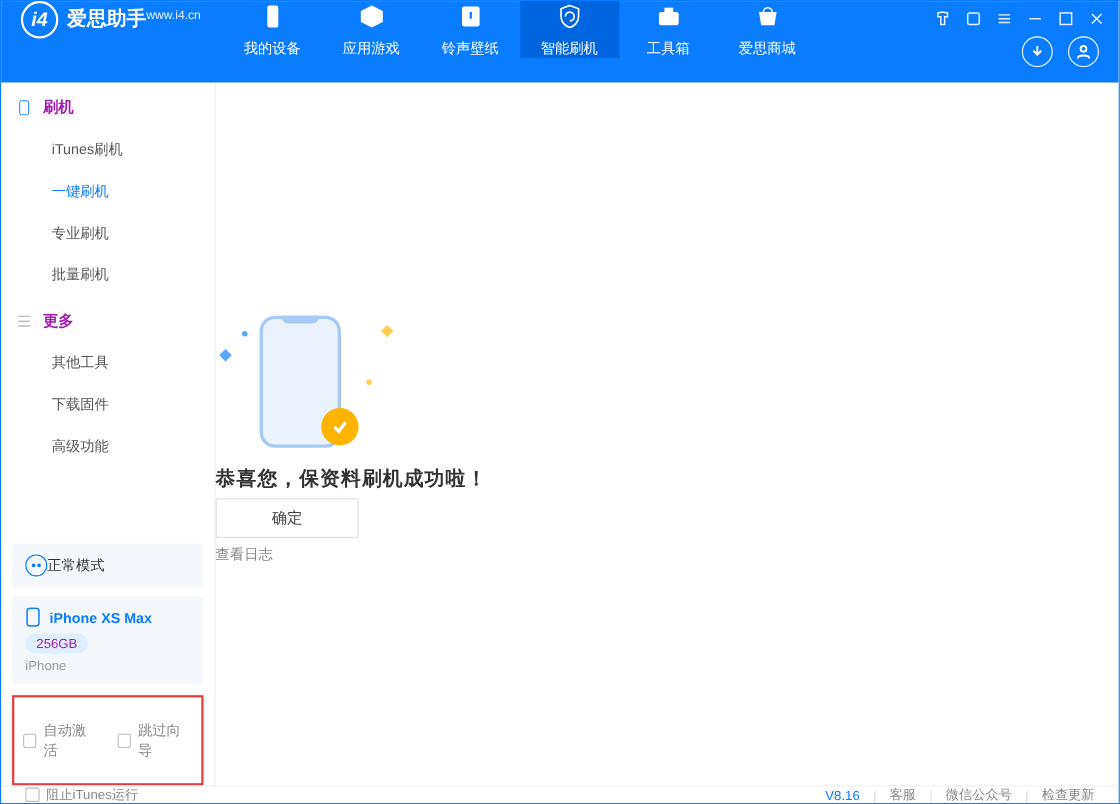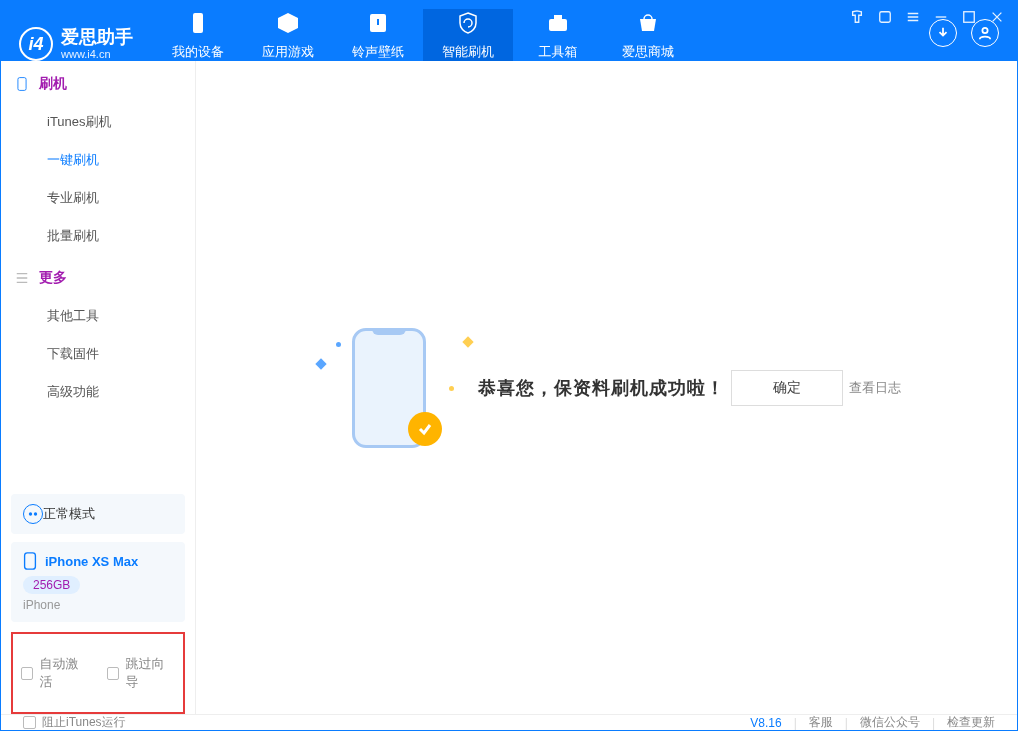--- a/index.html
+++ b/index.html
@@ -1,21 +1,21 @@
 <!DOCTYPE html>
 <html><head>
 <meta charset="utf-8">
 <style>
 * { margin: 0; padding: 0; box-sizing: border-box; font-family: "Microsoft YaHei", sans-serif; }
 body { background: #fff; width: 1018px; height: 731px; border: 1px solid #0a7cff; display: flex; flex-direction: column; overflow: hidden; }
 
-.header { background: #0a7cff; height: 60px; display: flex; align-items: flex-end; color: #fff; position: relative; }
+.header { background: #0a7cff; height: 74px; display: flex; align-items: flex-start; color: #fff; position: relative; }
 .logo-area { display: flex; align-items: center; padding: 0 20px 0 18px; }
 .logo-circle { width: 34px; height: 34px; border-radius: 50%; border: 2px solid #fff; display: flex; align-items: center; justify-content: center; font-weight: bold; font-size: 18px; font-style: italic; margin-right: 8px; }
-.logo-text { display: flex; flex-direction: column; line-height: 1.1; }
+.logo-text { display: flex; flex-direction: row; line-height: 1.1; }
 .logo-title { font-size: 18px; font-weight: bold; }
 .logo-sub { font-size: 11px; opacity: 0.9; }
 .nav-tabs { display: flex; }
 .nav-tab { width: 90px; display: flex; flex-direction: column; align-items: center; justify-content: center; gap: 6px; font-size: 13px; cursor: pointer; }
 .nav-tab.active { background: #0066e0; }
 .nav-tab .nt-icon { width: 28px; height: 28px; display: flex; align-items: center; justify-content: center; }
 .nav-tab svg { width: 24px; height: 24px; fill: #fff; }
 .win-controls { position: absolute; top: 8px; right: 12px; display: flex; gap: 12px; align-items: center; }
 .win-controls span { cursor: pointer; font-size: 14px; opacity: 0.9; display: inline-flex; align-items: center; justify-content: center; width: 16px; height: 16px; }
 .win-controls svg { width: 14px; height: 14px; fill: none; stroke: #fff; stroke-width: 1.5; }
@@ -35,34 +35,34 @@
 .mode-card .mode-icn svg { width: 10px; height: 10px; fill: #0a7cff; }
 .dev-card { margin: 0 10px 10px; background: #f4f8fc; border-radius: 4px; padding: 10px 12px; font-size: 13px; color: #333; }
 .dev-card .dev-title { display: flex; align-items: center; gap: 8px; font-weight: 600; color: #0a7cff; }
 .dev-card .dev-title svg { width: 14px; height: 18px; fill: none; stroke: #0a7cff; stroke-width: 1.5; }
 .dev-badge { display: inline-block; margin-top: 6px; padding: 2px 10px; border-radius: 10px; background: #e0efff; color: #a21caf; font-size: 12px; }
 .dev-sub { color: #999; font-size: 12px; margin-top: 4px; }
 .chk-row { margin: 0 10px 0; border: 2px solid #e63b3b; padding: 21px 8px; display: flex; gap: 18px; font-size: 13px; color: #888; }
 .chk { display: flex; align-items: center; gap: 6px; cursor: pointer; }
 .chk-box { width: 13px; height: 13px; border: 1px solid #bbb; border-radius: 2px; }
 
-.main { flex: 1; display: flex; flex-direction: row; align-items: center; justify-content: center; gap: 6px; }
+.main { flex: 1; display: flex; flex-direction: column; align-items: flex-start; justify-content: center; gap: 6px; }
 .illus { position: relative; width: 160px; height: 140px; }
 .phone-shape { position: absolute; left: 40px; top: 10px; width: 74px; height: 120px; border: 3px solid #a7c9f4; border-radius: 14px; background: #eaf3fd; }
 .phone-notch { position: absolute; left: 60px; top: 10px; width: 34px; height: 7px; background: #a7c9f4; border-radius: 0 0 6px 6px; }
 .check-circ { position: absolute; right: 30px; bottom: 12px; width: 34px; height: 34px; border-radius: 50%; background: #ffb400; display: flex; align-items: center; justify-content: center; }
 .check-circ svg { width: 16px; height: 16px; fill: none; stroke: #fff; stroke-width: 3; }
 .spark { position: absolute; width: 8px; height: 8px; }
 .spark1 { left: 5px; top: 42px; transform: rotate(45deg); background: #5aa6ff; }
 .spark2 { right: 0px; top: 20px; transform: rotate(45deg); background: #ffcf52; }
 .dot-s { position: absolute; width: 5px; height: 5px; border-radius: 50%; }
 .d1 { left: 24px; top: 24px; background: #5aa6ff; }
 .d2 { right: 18px; top: 68px; background: #ffcf52; }
 .msg { font-size: 18px; color: #333; font-weight: 600; letter-spacing: 1px; }
-.ok-btn { width: 112px; height: 36px; border: 1px solid #ddd; background: #fff; cursor: pointer; font-size: 14px; color: #444; }
+.ok-btn { width: 130px; height: 36px; border: 1px solid #ddd; background: #fff; cursor: pointer; font-size: 14px; color: #444; }
 .log-link { color: #888; font-size: 13px; cursor: pointer; }
 
 .footer { height: 16px; border-top: 1px solid #eee; display: flex; align-items: center; padding: 0 22px; font-size: 12px; color: #888; }
 .footer-right { margin-left: auto; display: flex; align-items: center; gap: 12px; }
 .footer-right .sep { color: #ddd; }
 .footer-link { cursor: pointer; color: #888; }
 </style>
 </head>
 <body>
 

